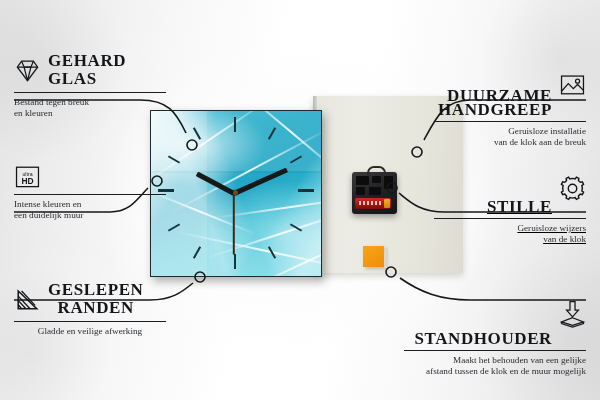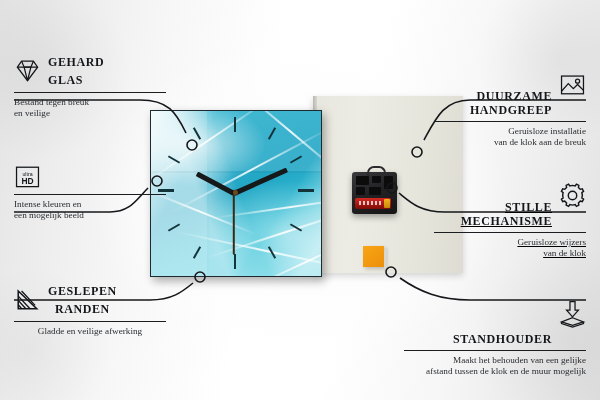--- a/index.html
+++ b/index.html
@@ -63,21 +63,21 @@
   .batt .plus{position:absolute;right:1px;top:1px;width:6px;height:9px;border-radius:1px;
     background:linear-gradient(180deg,#f0b21c,#c88a08);}
   .foam{position:absolute;left:363px;top:246px;width:21px;height:21px;
     background:linear-gradient(145deg,#f9a515,#ec8f0b);
     box-shadow:2px 2px 4px rgba(0,0,0,.2);}
   .foam:after{content:"";position:absolute;right:-4px;top:3px;width:4px;height:21px;
     background:#d9d7cd;transform:skewY(-42deg);}
 
   
   .callout{position:absolute;}
-  .ttl{font-weight:700;letter-spacing:.6px;color:#14161a;font-size:12px;line-height:14px;
+  .ttl{font-weight:700;letter-spacing:.6px;color:#14161a;font-size:17px;line-height:14px;
     text-transform:uppercase;}
   .rule{height:1px;background:#1b1d21;margin:4px 0 4px;}
   .desc{font-size:9.2px;line-height:11.4px;color:#2a2d31;}
   .head{display:flex;align-items:center;gap:7px;}
   .head.r{justify-content:flex-end;}
   .ttl.r{text-align:right;margin-top:37px;}
   .desc.r{text-align:right;}
   .ico{width:27px;height:27px;flex:0 0 27px;display:block;}
   svg{display:block;overflow:visible;}
   .conn{position:absolute;left:0;top:0;width:600px;height:400px;pointer-events:none;}
@@ -160,38 +160,38 @@
         </svg>
       </span>
       <span>
         <span class="ttl">GEHARD</span><br>
         <span class="ttl">GLAS</span>
       </span>
     </div>
     <div class="rule"></div>
     <div class="desc">
       <span>Bestand tegen breuk</span><br>
-      <span>en veilige</span>
+      <span>en kleuren</span>
     </div>
   </div>
 
   <div class="callout" style="left:14px;top:163px;width:152px;">
     <div class="head">
       <span class="ico">
         <svg viewBox="0 0 32 32" stroke="#14161a" stroke-width="1.5" fill="none">
           <rect x="3" y="5" width="26" height="23"></rect>
           <text x="16" y="15" font-family="Liberation Sans, sans-serif" font-size="6.2" text-anchor="middle" fill="#14161a" stroke="none">ultra</text>
           <text x="16" y="25" font-family="Liberation Sans, sans-serif" font-size="10" font-weight="bold" text-anchor="middle" fill="#14161a" stroke="none">HD</text>
         </svg>
       </span>
     </div>
     <div class="rule"></div>
     <div class="desc">
       <span>Intense kleuren en</span><br>
-      <span>een mogelijk beeld</span>
+      <span>een duidelijk muur</span>
     </div>
   </div>
 
   <div class="callout" style="left:14px;top:281px;width:152px;text-align:center;">
     <div class="head">
       <span class="ico">
         <svg viewBox="0 0 32 32" stroke="#14161a" stroke-width="1.6" fill="none">
           <path d="M5 6 L27 27 H5 Z" stroke-width="1.8"></path>
           <path d="M5 12 L19 27 M5 17 L14 27 M5 22 L9 27 M9 6 L25 23"></path>
         </svg>
@@ -225,21 +225,20 @@
     <div class="desc r">
       <span>Geruisloze installatie</span><br>
       <span>van de klok aan de breuk</span>
     </div>
   </div>
 
   <div class="callout" style="left:434px;top:163px;width:152px;text-decoration:underline;">
     <div class="head r">
       <span class="ttl r">
         <span>STILLE</span><br>
-        <span>MECHANISME</span>
       </span>
       <span class="ico">
         <svg viewBox="0 0 32 32" stroke="#14161a" stroke-width="1.7" fill="none">
           <path d="M16 4 l3.2 .6 1.4-2.0 2.9 1.5 -.5 2.4 2.2 2.2 2.4-.5 1.5 2.9 -2.0 1.4 .6 3.2 -.6 3.2 2.0 1.4 -1.5 2.9 -2.4-.5 -2.2 2.2 .5 2.4 -2.9 1.5 -1.4-2.0 -3.2 .6 -3.2-.6 -1.4 2.0 -2.9-1.5 .5-2.4 -2.2-2.2 -2.4 .5 -1.5-2.9 2.0-1.4 -.6-3.2 .6-3.2 -2.0-1.4 1.5-2.9 2.4 .5 2.2-2.2 -.5-2.4 2.9-1.5 1.4 2.0 Z"></path>
           <circle cx="16" cy="16" r="5"></circle>
         </svg>
       </span>
     </div>
     <div class="rule"></div>
     <div class="desc r">

